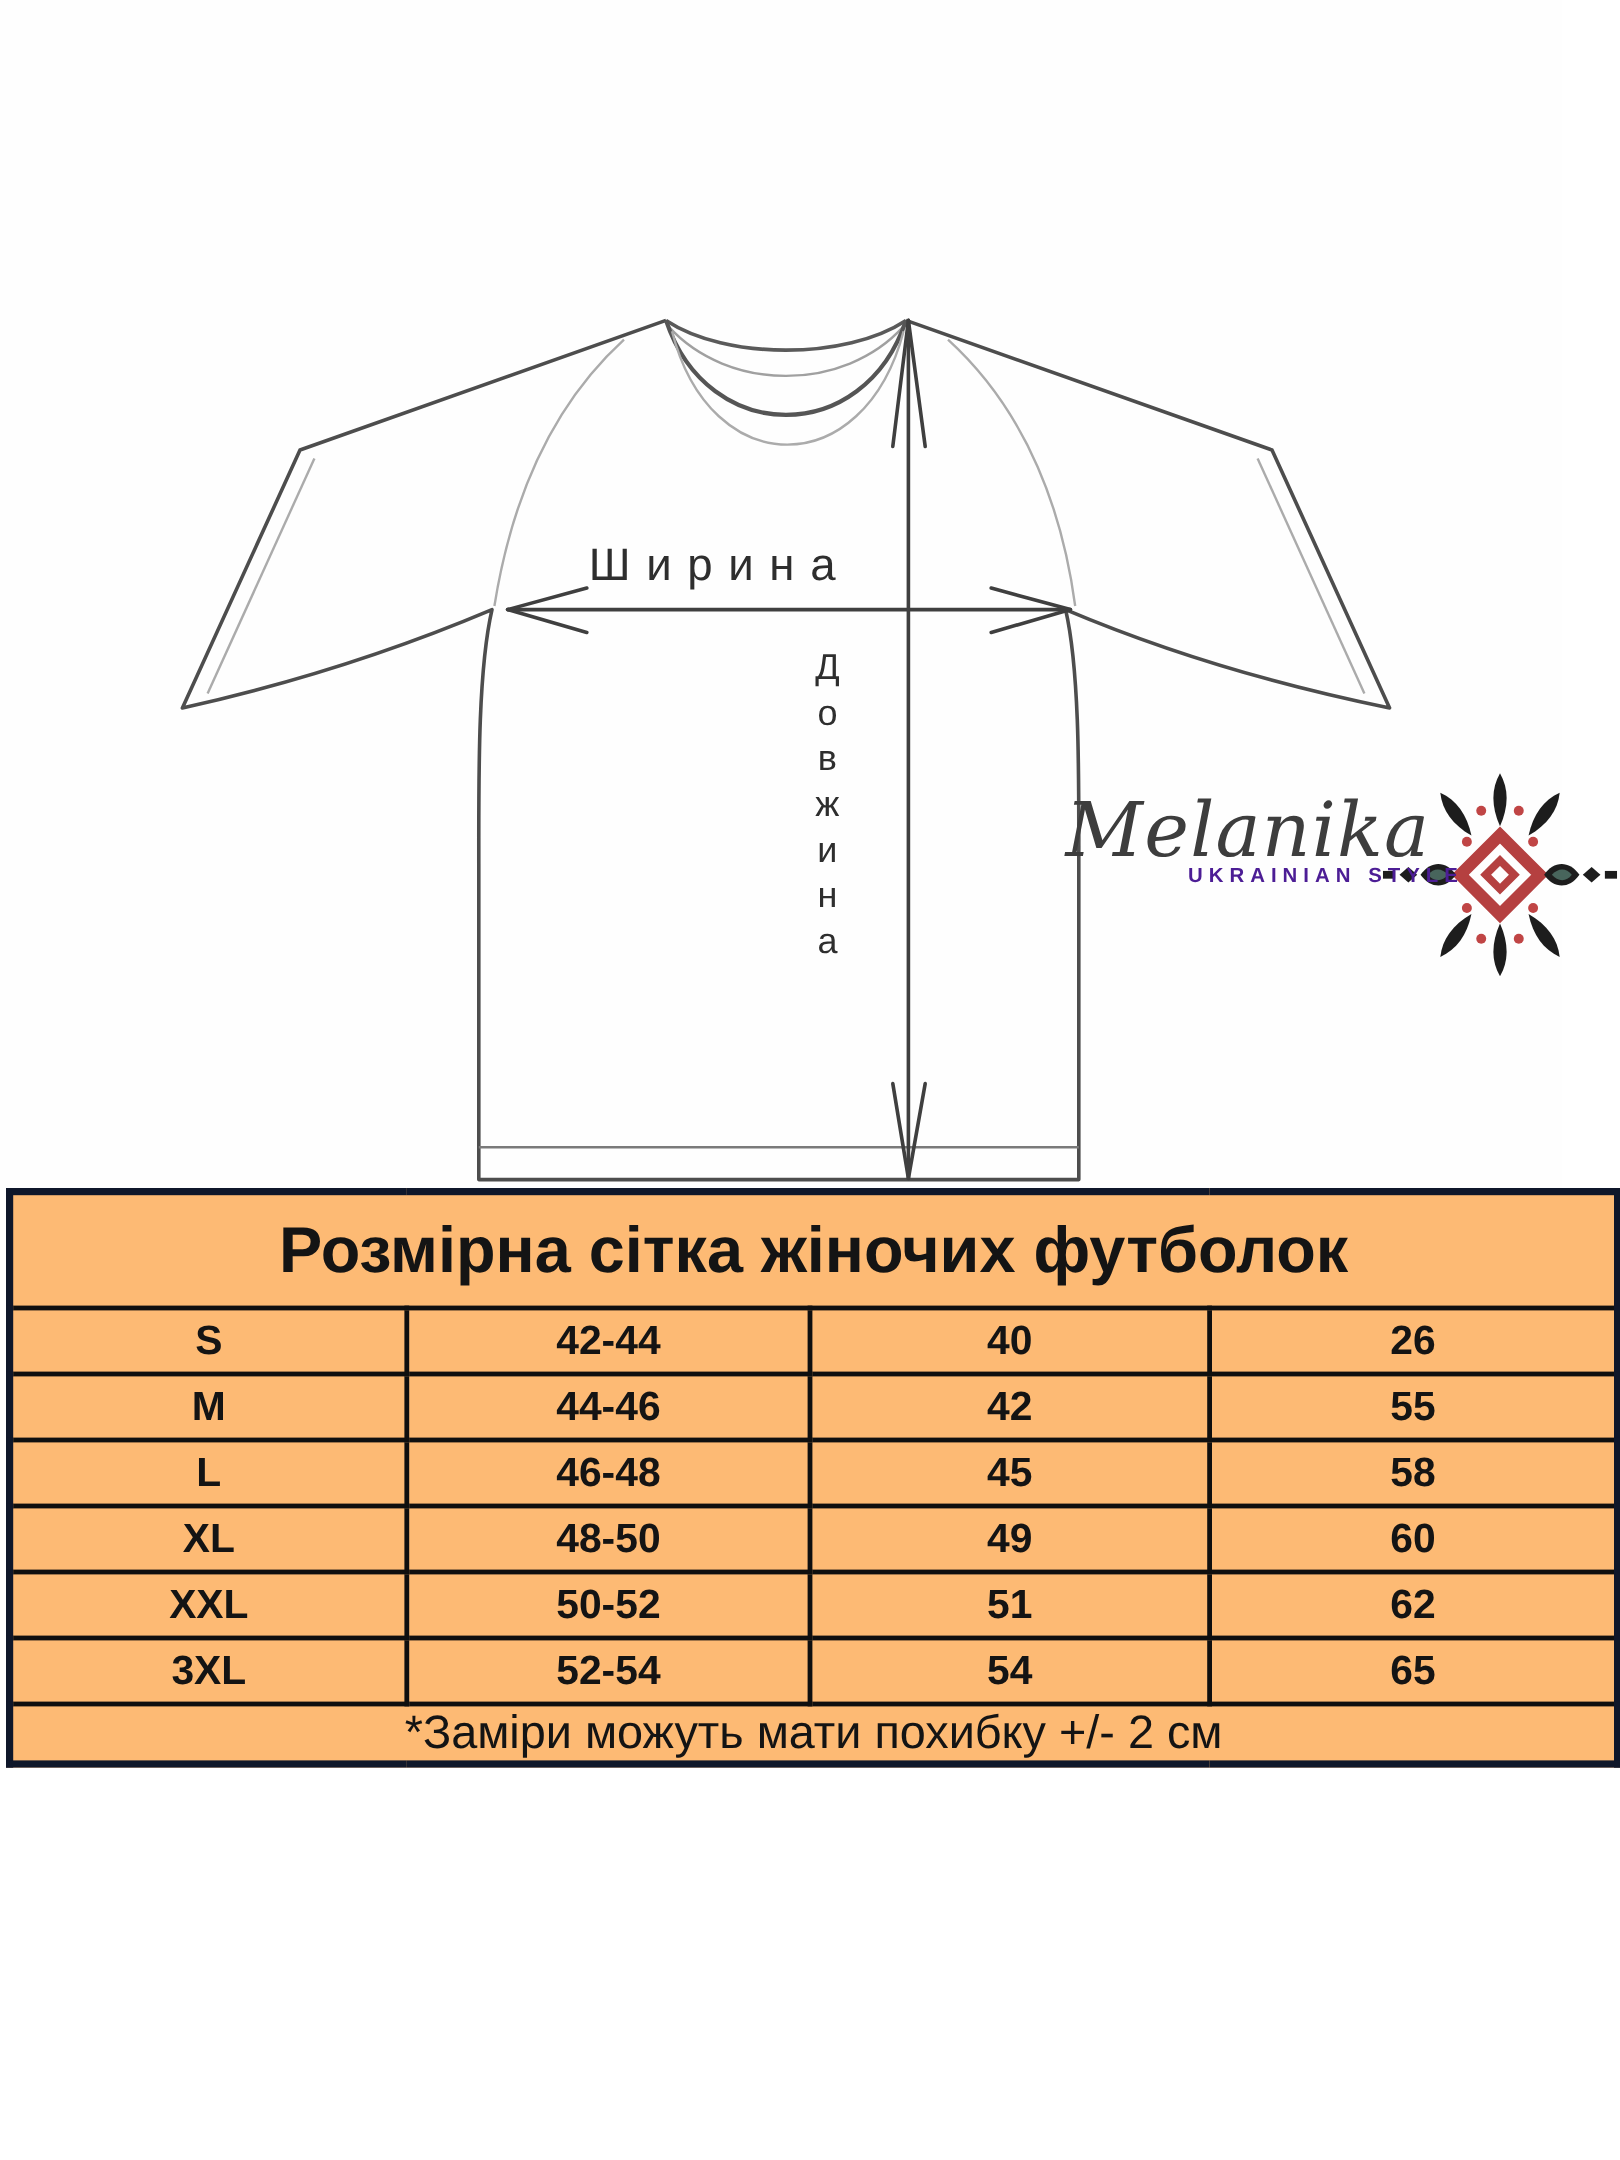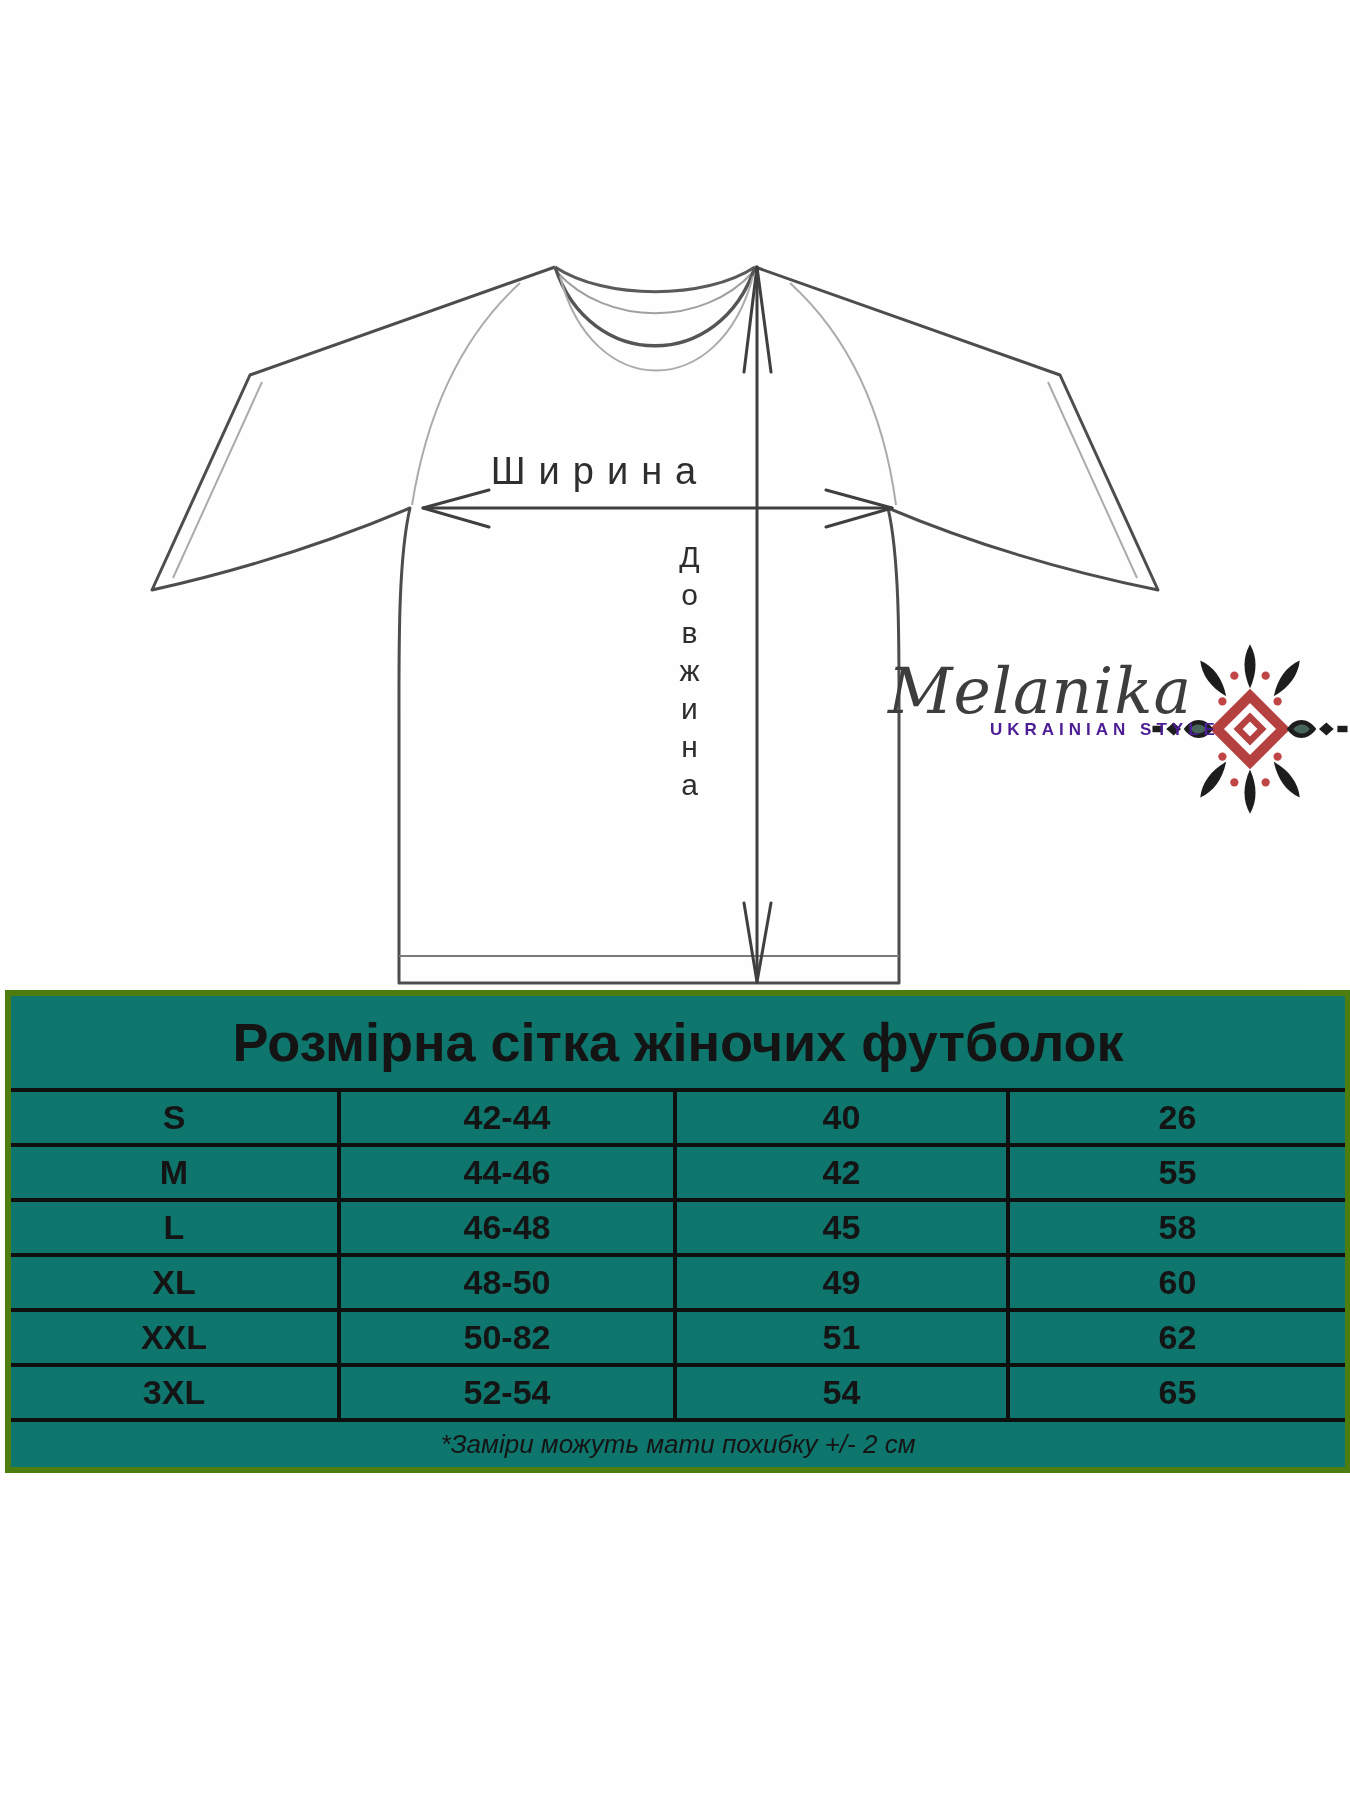--- a/index.html
+++ b/index.html
@@ -18,29 +18,29 @@
     font-size: 30px; letter-spacing: 5px; color: #2e2e2e; }
 
   .logo { position: absolute; left: 888px; top: 655px; width: 460px; }
   .logo-script { font-family: "DejaVu Serif", serif; font-style: italic;
     font-size: 63px; color: #3d3d3d; letter-spacing: 1px; white-space: nowrap; }
   .logo-tagline { font-size: 17px; font-weight: bold; letter-spacing: 5px;
     color: #4c1d95; margin: -8px 0 0 102px; white-space: nowrap; }
 
   
   table.size-table { border-collapse: collapse; table-layout: fixed;
-    width: 1340px; margin: 0 5px; background: #0f766e; border: 6px solid #4d7c0f; }
+    width: 1340px; margin: 0 5px; background: #fdba74; border: 6px solid #0f172a; }
   table.size-table td, table.size-table th { border: 4px solid #0f0f0f;
     text-align: center; vertical-align: middle; color: #141414; padding: 0;
     white-space: nowrap; overflow: hidden; }
 
   td.table-title { height: 97px; font-size: 54px; font-weight: bold; color: #9e1f1f; }
   tr.head-row th { height: 58px; font-size: 29px; font-weight: bold; }
   tr.data-row td { height: 55px; font-size: 34px; font-weight: bold; }
-  td.footnote { height: 50px; font-size: 26px; font-style: italic; font-weight: normal; color: #1c1c1c; }
+  td.footnote { height: 50px; font-size: 39px; font-weight: normal; color: #1c1c1c; }
 </style>
 </head>
 <body>
 
 <div class="page">
 
   <div class="diagram">
     <svg width="1350" height="990" viewBox="0 0 1350 990">
 
       <g>
@@ -151,21 +151,21 @@
         <td>58</td>
       </tr>
       <tr class="data-row">
         <td>XL</td>
         <td>48-50</td>
         <td>49</td>
         <td>60</td>
       </tr>
       <tr class="data-row">
         <td>XXL</td>
-        <td>50-82</td>
+        <td>50-52</td>
         <td>51</td>
         <td>62</td>
       </tr>
       <tr class="data-row">
         <td>3XL</td>
         <td>52-54</td>
         <td>54</td>
         <td>65</td>
       </tr>
       <tr>

